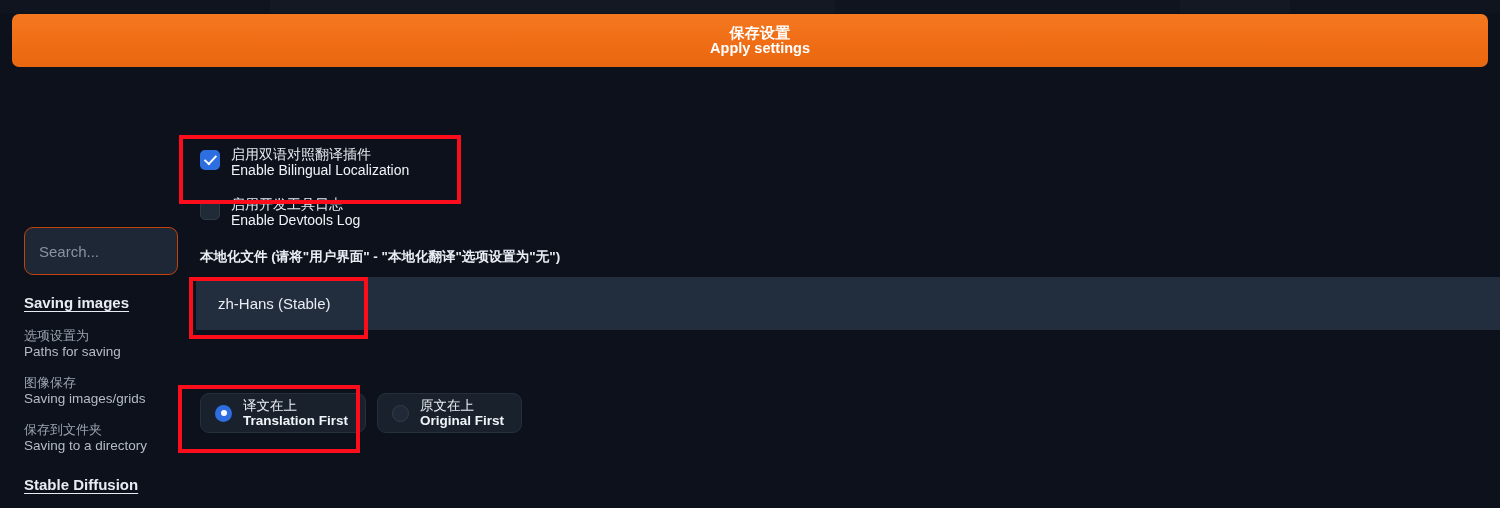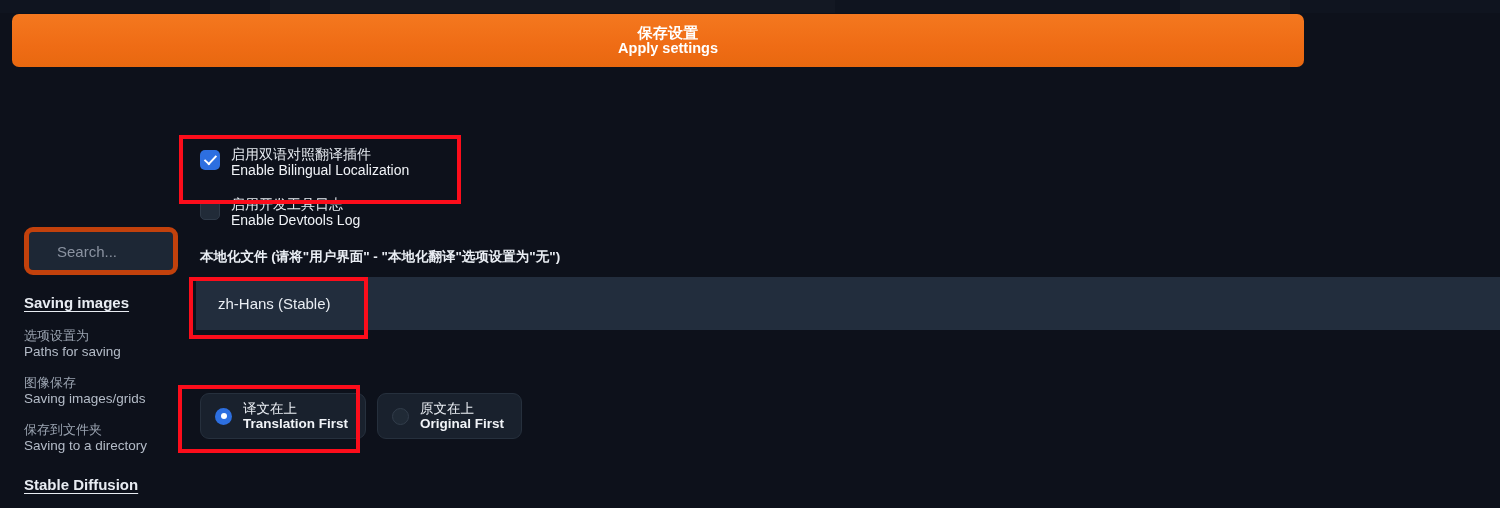--- a/index.html
+++ b/index.html
@@ -15,21 +15,21 @@
   .top-strip {
     position: absolute; top: 0; left: 0; width: 1500px; height: 13px;
     background: #131823;
   }
   .top-strip-seg {
     position: absolute; top: 0; height: 13px; background: #0f141f;
   }
 
   
   .apply-bar {
-    position: absolute; left: 12px; top: 14px; width: 1292px; height: 53px;
+    position: absolute; left: 12px; top: 14px; width: 1476px; height: 53px;
     background: linear-gradient(180deg,#f4781f 0%, #ef6c15 60%, #e8680f 100%);
     border-radius: 7px;
     display: flex; flex-direction: column;
     align-items: center; justify-content: center;
     cursor: pointer;
     padding-left: 20px;
   }
   .apply-bar .zh {
     color: #ffffff; font-size: 15px; font-weight: 700; line-height: 17px;
     letter-spacing: .2px;
@@ -41,23 +41,23 @@
 
   
   .sidebar {
     position: absolute; left: 0px; top: 80px; width: 196px; height: 428px;
     background: #0d111b;
     padding: 66px 0 0 24px;
   }
   .search-box {
     position: absolute; left: 24px; top: 147px;
     width: 154px; height: 48px;
-    background: #1d2735; border: 5px solid #c2410c;
+    background: #1d2735; border: 1px solid #c2410c;
     border-radius: 9px;
-    display: flex; align-items: center; padding-left: 28px;
+    display: flex; align-items: center; padding-left: 14px;
   }
   .search-box input {
     background: transparent; border: 0; outline: none;
     color: #cdd3db; font-size: 15px;
     font-family: "Liberation Sans", sans-serif; width: 120px;
   }
   .search-box input::placeholder { color: #8b93a1; }
 
   .side-list { position: absolute; left: 24px; top: 214px; width: 172px; }
   .side-head {
@@ -108,21 +108,21 @@
     background: #222d3d; border-radius: 0;
     display: flex; align-items: center; cursor: pointer;
   }
   .dropdown .val {
     color: #e9edf3; font-size: 15px; padding-left: 22px; font-weight: 400;
   }
 
   
   .radio-group { position: absolute; left: 4px; top: 313px; display: flex; gap: 11px; }
   .pill {
-    height: 46px; background: #19212d; border: 1px solid #26303d;
+    height: 40px; background: #19212d; border: 1px solid #26303d;
     border-radius: 9px; display: flex; align-items: center;
     padding: 0 17px 0 14px; cursor: pointer;
   }
   .radio { width: 17px; height: 17px; border-radius: 50%; flex: 0 0 17px; margin-right: 11px;
            display:flex; align-items:center; justify-content:center; }
   .radio.on { background: #2d6fe0; }
   .radio.on::after { content:""; width:6px; height:6px; border-radius:50%; background:#fff; }
   .radio.off { background: #202a36; border: 1px solid #323d4b; }
   .pill .txt .zh { display:block; color:#e9edf3; font-size:13.5px; line-height:15px; }
   .pill .txt .en { display:block; color:#f0f3f7; font-size:13.5px; font-weight:700; line-height:15px; }

